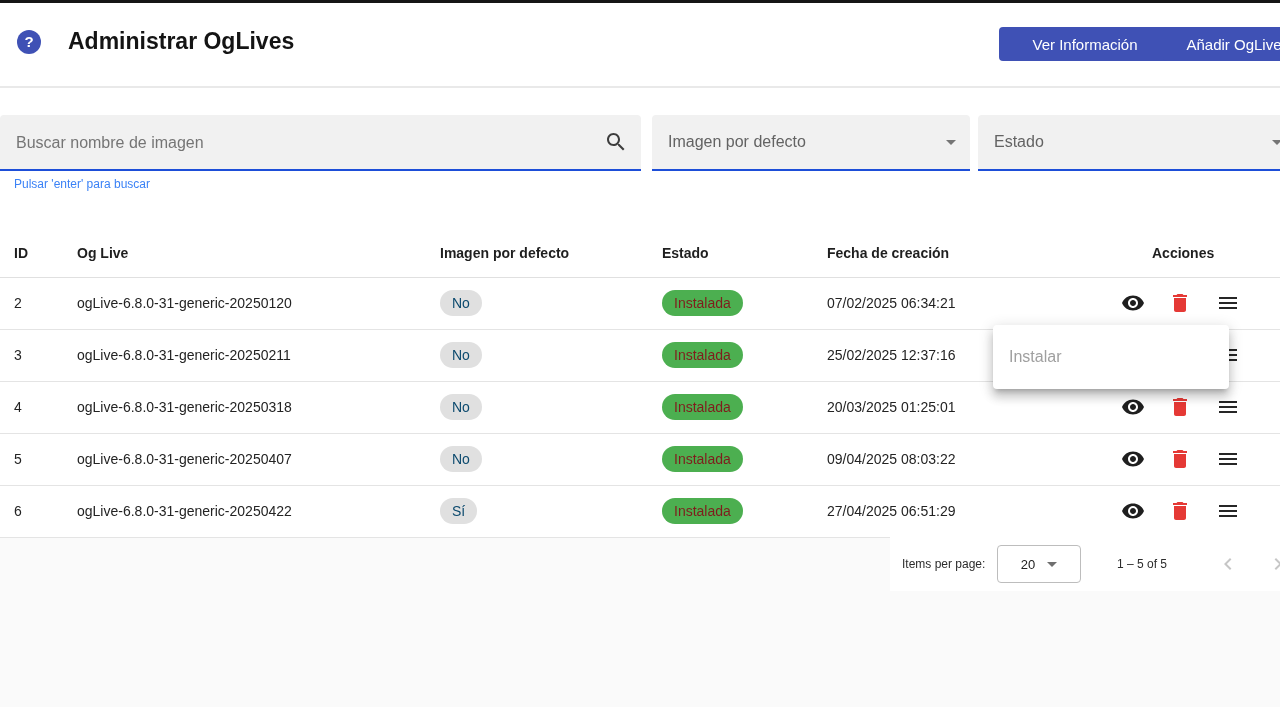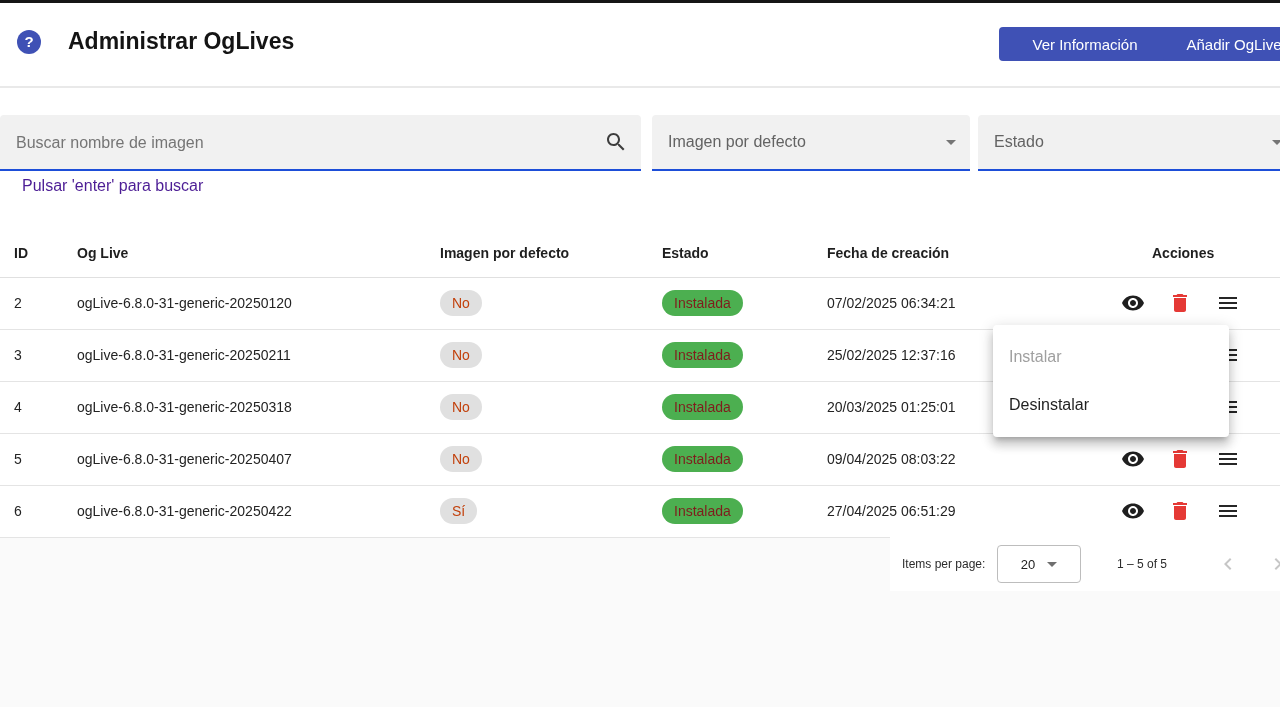--- a/index.html
+++ b/index.html
@@ -32,32 +32,32 @@
   .f-search{left:0;width:641px;}
   .f-def{left:652px;width:318px;cursor:pointer;}
   .f-est{left:978px;width:318px;cursor:pointer;}
   .f-search input{position:absolute;left:14px;top:0;width:575px;height:100%;border:none;background:transparent;
     outline:none;font-size:16px;font-family:inherit;color:#222;}
   .f-search input::placeholder{color:#757575;opacity:1;}
   .search-icon{position:absolute;left:604px;top:15px;width:24px;height:24px;}
   .field .flabel{position:absolute;left:16px;top:50%;transform:translateY(-50%);font-size:16px;color:#636363;}
   .caret{position:absolute;right:14px;top:50%;margin-top:-2px;width:0;height:0;
     border-left:5px solid transparent;border-right:5px solid transparent;border-top:5px solid #757575;}
-  .hint{position:absolute;left:22px;top:177px;font-size:16px;color:#4c1d95;}
+  .hint{position:absolute;left:14px;top:177px;font-size:12px;color:#3b82f6;}
 
   
   .thead{position:absolute;left:0;top:228px;width:1280px;height:49px;border-bottom:1px solid #e0e0e0;}
   .th{position:absolute;top:50%;transform:translateY(-50%);font-size:14px;font-weight:700;color:#1f1f1f;white-space:nowrap;text-align:right;}
   .th-id{left:14px}.th-name{left:77px}.th-def{left:440px}.th-est{left:662px}.th-date{left:827px}.th-acc{left:1152px}
 
   .row{position:absolute;left:0;width:1280px;height:52px;border-bottom:1px solid #e4e4e4;}
   .cell{position:absolute;top:50%;transform:translateY(-50%);font-size:14px;color:#232323;white-space:nowrap;}
   .c-id{left:14px}.c-name{left:77px}.c-def{left:440px}.c-est{left:662px}.c-date{left:827px}
   .chip{display:inline-block;padding:5px 12px;border-radius:16px;font-size:14px;}
-  .chip-grey{background:#e0e0e0;color:#c2410c;}
+  .chip-grey{background:#e0e0e0;color:#0c4a6e;}
   .chip-green{background:#4caf50;color:#7f1d1d;text-align:center;}
   .icon-btn{position:absolute;top:14px;width:24px;height:24px;border:none;background:none;padding:0;cursor:pointer;}
   .b-view{left:1121px}.b-del{left:1168px}.b-menu{left:1216px}
 
   
   .menu{position:absolute;left:993px;top:325px;width:236px;background:#fff;border-radius:4px;padding:8px 0;z-index:20;
     box-shadow:0 5px 5px -3px rgba(0,0,0,.2),0 8px 10px 1px rgba(0,0,0,.14),0 3px 14px 2px rgba(0,0,0,.12);}
   .menu-item{height:48px;line-height:48px;padding:0 16px;font-size:16px;color:#1f1f1f;cursor:pointer;white-space:nowrap;}
   .menu-item.disabled{color:#9f9f9f;cursor:default;}
 
@@ -192,21 +192,20 @@
   <button class="icon-btn b-del"><svg viewBox="0 0 24 24" width="24" height="24" fill="#e53935">
         <path d="M6 19c0 1.1.9 2 2 2h8c1.1 0 2-.9 2-2V7H6v12zM19 4h-3.5l-1-1h-5l-1 1H5v2h14V4z"></path>
       </svg></button>
   <button class="icon-btn b-menu"><svg viewBox="0 0 24 24" width="24" height="24" fill="#262626">
         <path d="M3 18h18v-2H3v2zm0-5h18v-2H3v2zm0-7v2h18V6H3z"></path>
       </svg></button>
 </div>
 
 <div class="menu">
   <div class="menu-item disabled" aria-disabled="true">Instalar</div>
-  <div class="menu-item">Desinstalar</div>
 </div>
 
 <div class="paginator">
   <span class="pg-label">Items per page:</span>
   <div class="pg-size">
     <span>20</span>
     <span class="pg-caret"></span>
   </div>
   <span class="pg-range">1 – 5 of 5</span>
   <button class="pg-prev" aria-disabled="true"><svg viewBox="0 0 24 24" width="24" height="24" fill="#c6c6c6">

